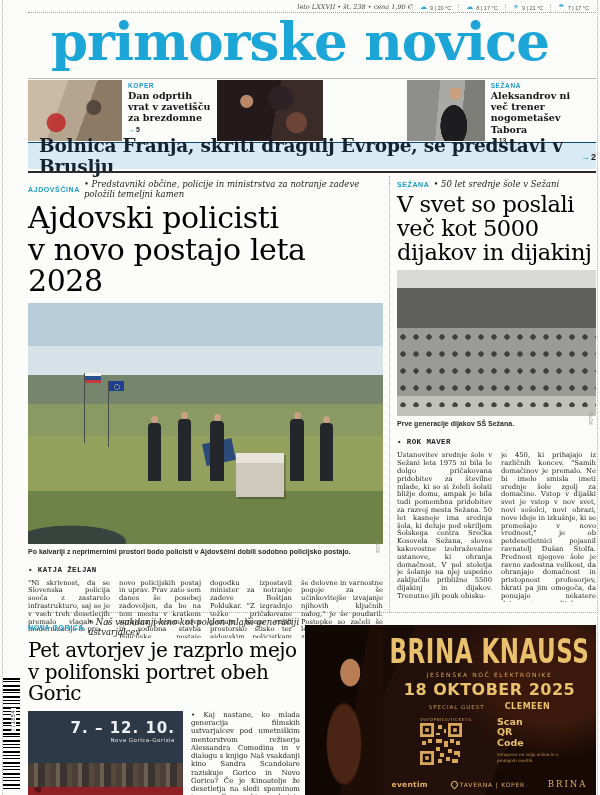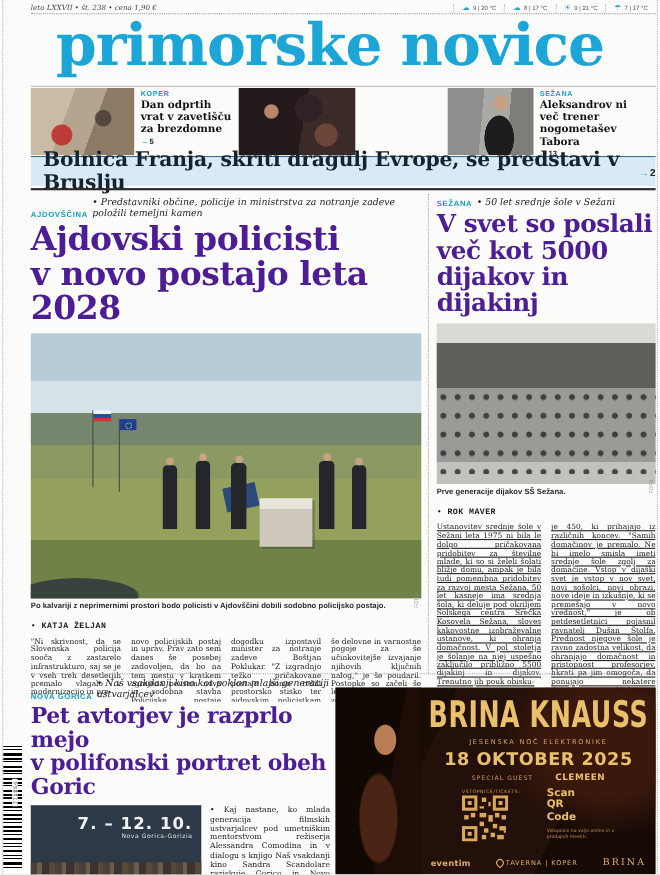--- a/index.html
+++ b/index.html
@@ -3,35 +3,35 @@
 <meta charset="utf-8">
 <style>
   html,body{margin:0;padding:0;background:#e8e8e4;}
   .page{position:relative;width:600px;height:795px;margin:0 auto;background:#fcfcfa;
         font-family:"DejaVu Serif",serif;color:#1b1b1b;overflow:hidden;}
   .edge{position:absolute;top:0;bottom:0;width:0;border-left:1px dotted #b5b5b0;}
   .edge-l{left:2px}.edge-r{right:2px}
 
   
   .topstrip{position:absolute;left:28px;right:4px;top:0;height:12px;
-            border-bottom:1px dotted #9a9a95;display:flex;justify-content:space-between;align-items:flex-end;overflow:hidden;}
+            border-bottom:1px dotted #9a9a95;display:flex;justify-content:flex-end;align-items:flex-end;overflow:hidden;}
   .edition{font-size:6.5px;font-style:italic;color:#444;padding-bottom:1px;}
   .weather{display:flex;align-items:flex-end;}
   .wcell{display:flex;align-items:flex-end;gap:3px;border-left:1px dotted #c5c5c0;padding:0 7px 1px 7px;}
   .wicon{font-family:"DejaVu Sans",sans-serif;font-size:7px;color:#2ba7d4;line-height:1;}
   .wtemp{font-family:"Liberation Sans",sans-serif;font-size:5.5px;color:#555;line-height:1;}
 
   
   .masthead{position:absolute;left:0;right:0;top:8px;height:66px;margin:0;
             text-align:center;font-family:"DejaVu Serif",serif;font-weight:700;
             font-size:53px;line-height:66px;letter-spacing:-1px;color:#1ba6d7;}
 
   
   .teasers{position:absolute;left:28px;right:4px;top:78px;height:63px;
-           border-top:1px solid #b9b9b4;border-bottom:1px solid #0c4a6e;
+           border-top:1px solid #b9b9b4;border-bottom:5px solid #0c4a6e;
            display:flex;}
   .teaser{display:flex;flex:1;min-width:0;}
   .timg{height:61px;margin-top:1px;flex:none;}
   .t1{width:94px;background:
       radial-gradient(circle at 30% 70%,rgba(190,40,40,.85) 0 9px,transparent 10px),
       radial-gradient(circle at 70% 45%,rgba(60,50,45,.7) 0 7px,transparent 8px),
       linear-gradient(110deg,#cbbba4 0 35%,#b5a48e 35% 60%,#8d7a64 60%);}
   .t2{width:106px;background:
       radial-gradient(circle at 28% 35%,#b9886a 0 6px,transparent 7px),
       radial-gradient(circle at 60% 30%,#2e2226 0 12px,transparent 13px),
@@ -49,25 +49,25 @@
   .arr{color:#1a9dca;margin-right:1px;}
 
   
   .banner{position:absolute;left:28px;right:4px;top:143px;height:26px;background:#d9eaf4;
           display:flex;align-items:center;padding-left:11px;box-sizing:border-box;}
   .btitle{font-size:18.5px;font-weight:600;color:#152330;letter-spacing:-.2px;}
   .banner-ref{font-size:9px;margin-left:5px;}
   .rule-dark{position:absolute;left:28px;right:4px;top:171px;border-top:2px solid #2b2b30;}
 
   
-  .kicker{display:flex;gap:4px;align-items:flex-end;margin-bottom:3px;}
+  .kicker{display:flex;gap:4px;align-items:center;margin-bottom:3px;}
   .klabel{font-family:"Liberation Sans",sans-serif;font-weight:700;font-size:7px;
           letter-spacing:.6px;color:#1a9dca;flex:none;}
   .ktext{font-style:italic;font-size:8.5px;color:#222;}
-  .headline{margin:0;font-weight:700;color:#4c1d95;white-space:pre-line;letter-spacing:-.4px;}
+  .headline{margin:0;font-weight:400;color:#000000;white-space:pre-line;letter-spacing:-.4px;}
 
   
   .main-article{position:absolute;left:28px;top:179px;width:355px;}
   .vsep{position:absolute;left:389px;top:176px;height:436px;border-left:1px dotted #a8a8a2;}
   .side-article{position:absolute;left:397px;top:179px;width:199px;}
   .h-main{font-size:30px;line-height:1.05;margin:1px 0 6px 0;}
   .h-side{font-size:22.5px;line-height:1.07;margin:1px 0 6px 0;}
 
   .photo{position:relative;}
   .mainphoto{width:355px;height:241px;background:
@@ -85,21 +85,21 @@
   .heads{position:absolute;left:0;right:0;top:42%;height:52%;
          background-image:radial-gradient(circle 3px at 6px 5px,#2f2f2e 2.4px,transparent 3px);
          background-size:13px 17px;opacity:.85;}
   .vcred{position:absolute;right:2px;bottom:4px;font-family:"Liberation Sans",sans-serif;font-size:4.5px;
          color:#8a8a84;transform:rotate(-90deg);transform-origin:right bottom;white-space:nowrap;}
   .caption{font-family:"Liberation Sans",sans-serif;font-weight:700;font-size:7px;color:#2a2a2a;margin-top:3px;line-height:1.3;}
   .byline{font-family:Liberation Mono, monospace;font-weight:700;font-size:7.5px;letter-spacing:.4px;
           text-transform:uppercase;color:#1d1d22;margin:10px 0 6px 0;}
   .cols{display:flex;gap:9px;}
   .col{flex:1;font-size:6.8px;line-height:1.15;text-align:justify;color:#222;overflow:hidden;}
-  .side-cols .col{font-size:6.8px;text-decoration:underline;}
+  .side-cols .col{font-size:6.8px;}
   .side-cols{height:150px;}
   .main-cols{height:58px;margin-top:2px;}
 
   .hsep-dotted{position:absolute;left:28px;right:4px;top:612px;border-top:1px dotted #a8a8a2;}
 
   
   .bottom-article{position:absolute;left:28px;top:617px;width:272px;}
   .h-bottom{font-size:20px;line-height:1.08;margin:1px 0 6px 0;}
   .brow{display:flex;gap:8px;}
   .cinema{width:155px;height:101px;flex:none;background:

